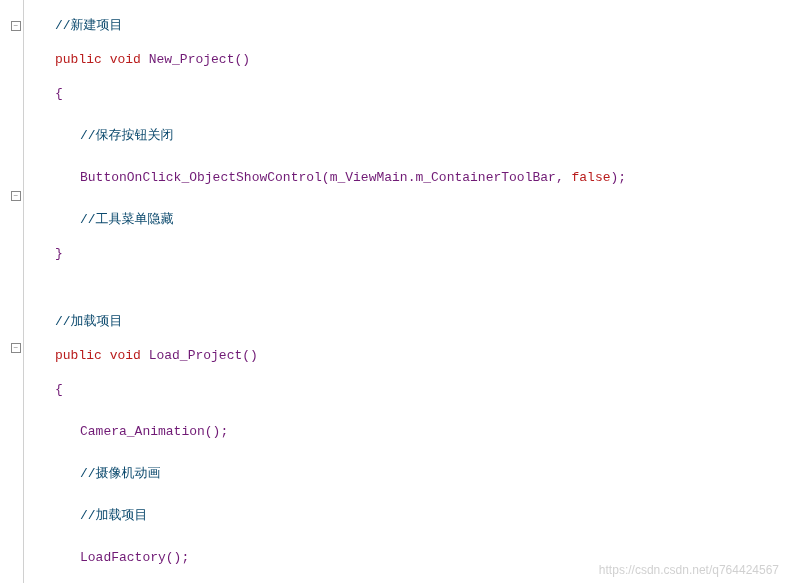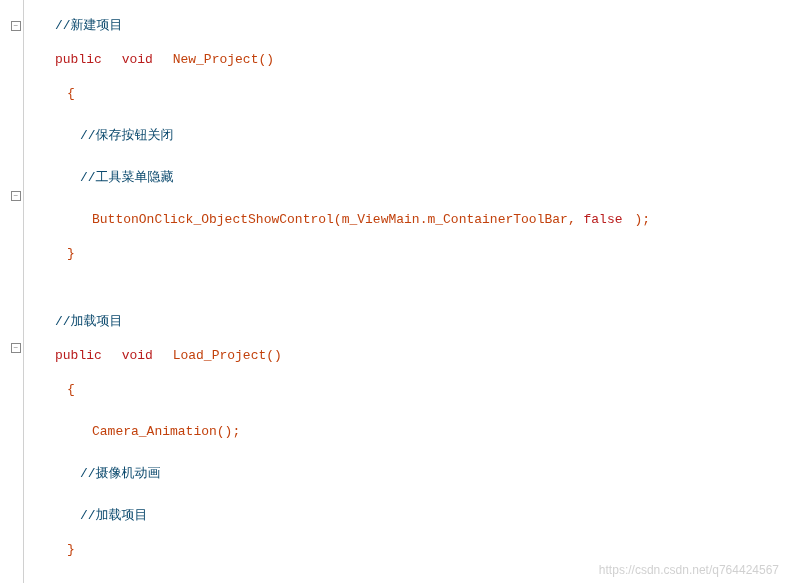--- a/index.html
+++ b/index.html
@@ -41,21 +41,21 @@
       top: 0;
       width: 757px;
       line-height: 17px;
       white-space: pre;
     }
     .line { height: 17px; }
     .indent1 { padding-left: 25px; }
     .indent2 { padding-left: 50px; margin-top: 8px; }
     .kw { color: #b91c1c; }
     .comment { color: #0c4a6e; }
-    .txt { color: #c2410c; padding-left: 12px; }
+    .txt { color: #701a75; }
     .watermark {
       position: absolute;
       right: 8px;
       bottom: 6px;
       font-family: Arial, sans-serif;
       font-size: 12px;
       color: rgba(120,120,120,0.35);
     }
   </style>
 </head>
@@ -65,30 +65,31 @@
   <div class="fold-icon" style="top:21px">−</div>
   <div class="fold-icon" style="top:191px">−</div>
   <div class="fold-icon" style="top:343px">−</div>
 </div>
 
 <div class="code-area">
 <div class="line indent1"><span class="comment">//新建项目</span></div>
 <div class="line indent1"><span class="kw">public</span><span class="txt"> </span><span class="kw">void</span><span class="txt"> New_Project()</span></div>
 <div class="line indent1"><span class="txt">{</span></div>
 <div class="line indent2"><span class="comment">//保存按钮关闭</span></div>
+<div class="line indent2"><span class="txt">ButtonOnClick_ObjectShowControl(m_ViewMain.m_ContainerToolBar, </span><span class="kw">false</span><span class="txt">);</span></div>
 <div class="line indent2"><span class="comment">//工具菜单隐藏</span></div>
-<div class="line indent2"><span class="txt">ButtonOnClick_ObjectShowControl(m_ViewMain.m_ContainerToolBar, </span><span class="kw">false</span><span class="txt">);</span></div>
 <div class="line indent1"><span class="txt">}</span></div>
 <div class="line"></div>
 <div class="line indent1"><span class="comment">//加载项目</span></div>
 <div class="line indent1"><span class="kw">public</span><span class="txt"> </span><span class="kw">void</span><span class="txt"> Load_Project()</span></div>
 <div class="line indent1"><span class="txt">{</span></div>
 <div class="line indent2"><span class="txt">Camera_Animation();</span></div>
 <div class="line indent2"><span class="comment">//摄像机动画</span></div>
 <div class="line indent2"><span class="comment">//加载项目</span></div>
+<div class="line indent2"><span class="txt">LoadFactory();</span></div>
 <div class="line indent1"><span class="txt">}</span></div>
 
 
 
 
 
 
 
 
 

